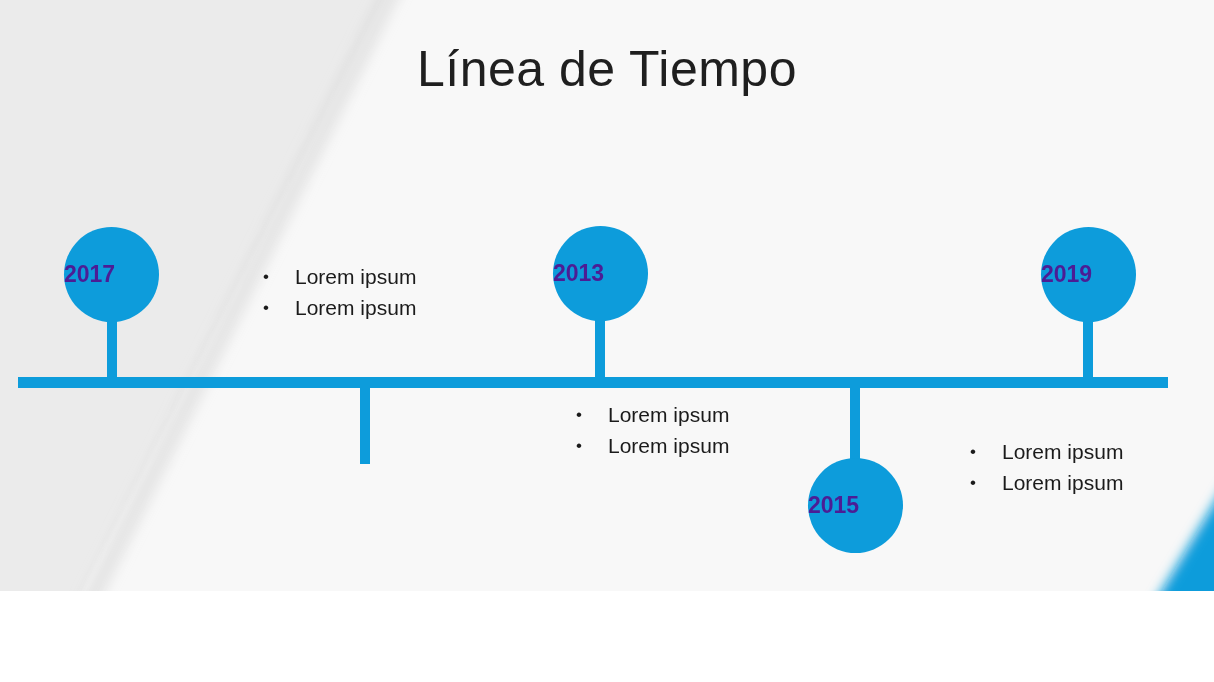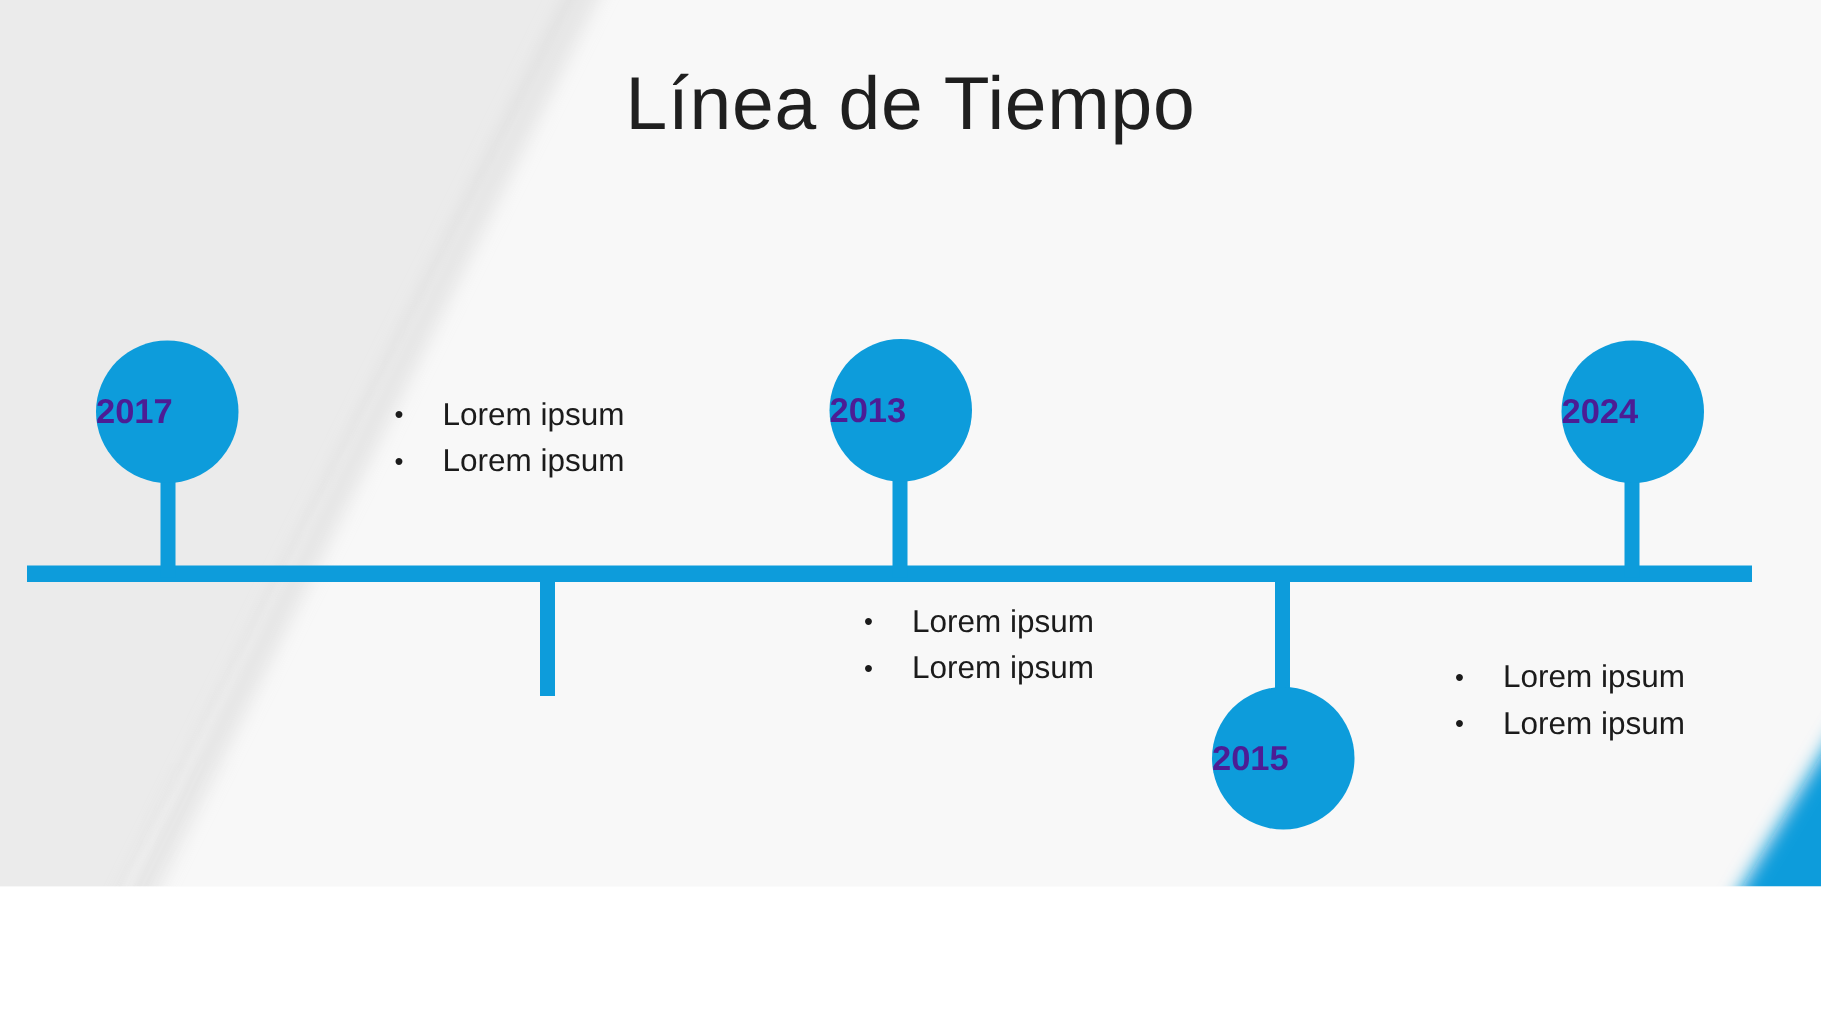--- a/index.html
+++ b/index.html
@@ -127,21 +127,21 @@
   <div class="node node-2017">
     <span>2017</span>
   </div>
   <div class="node node-2019">
     <span>2013</span>
   </div>
   <div class="node node-2020">
     <span>2015</span>
   </div>
   <div class="node node-2021">
-    <span>2024</span>
+    <span>2019</span>
   </div>
 
   <div class="note note-1">
     <div class="note-row">
       <span class="bullet-glyph">•</span>
       <span>Lorem ipsum</span>
     </div>
     <div class="note-row">
       <span class="bullet-glyph">•</span>
       <span>Lorem ipsum</span>

